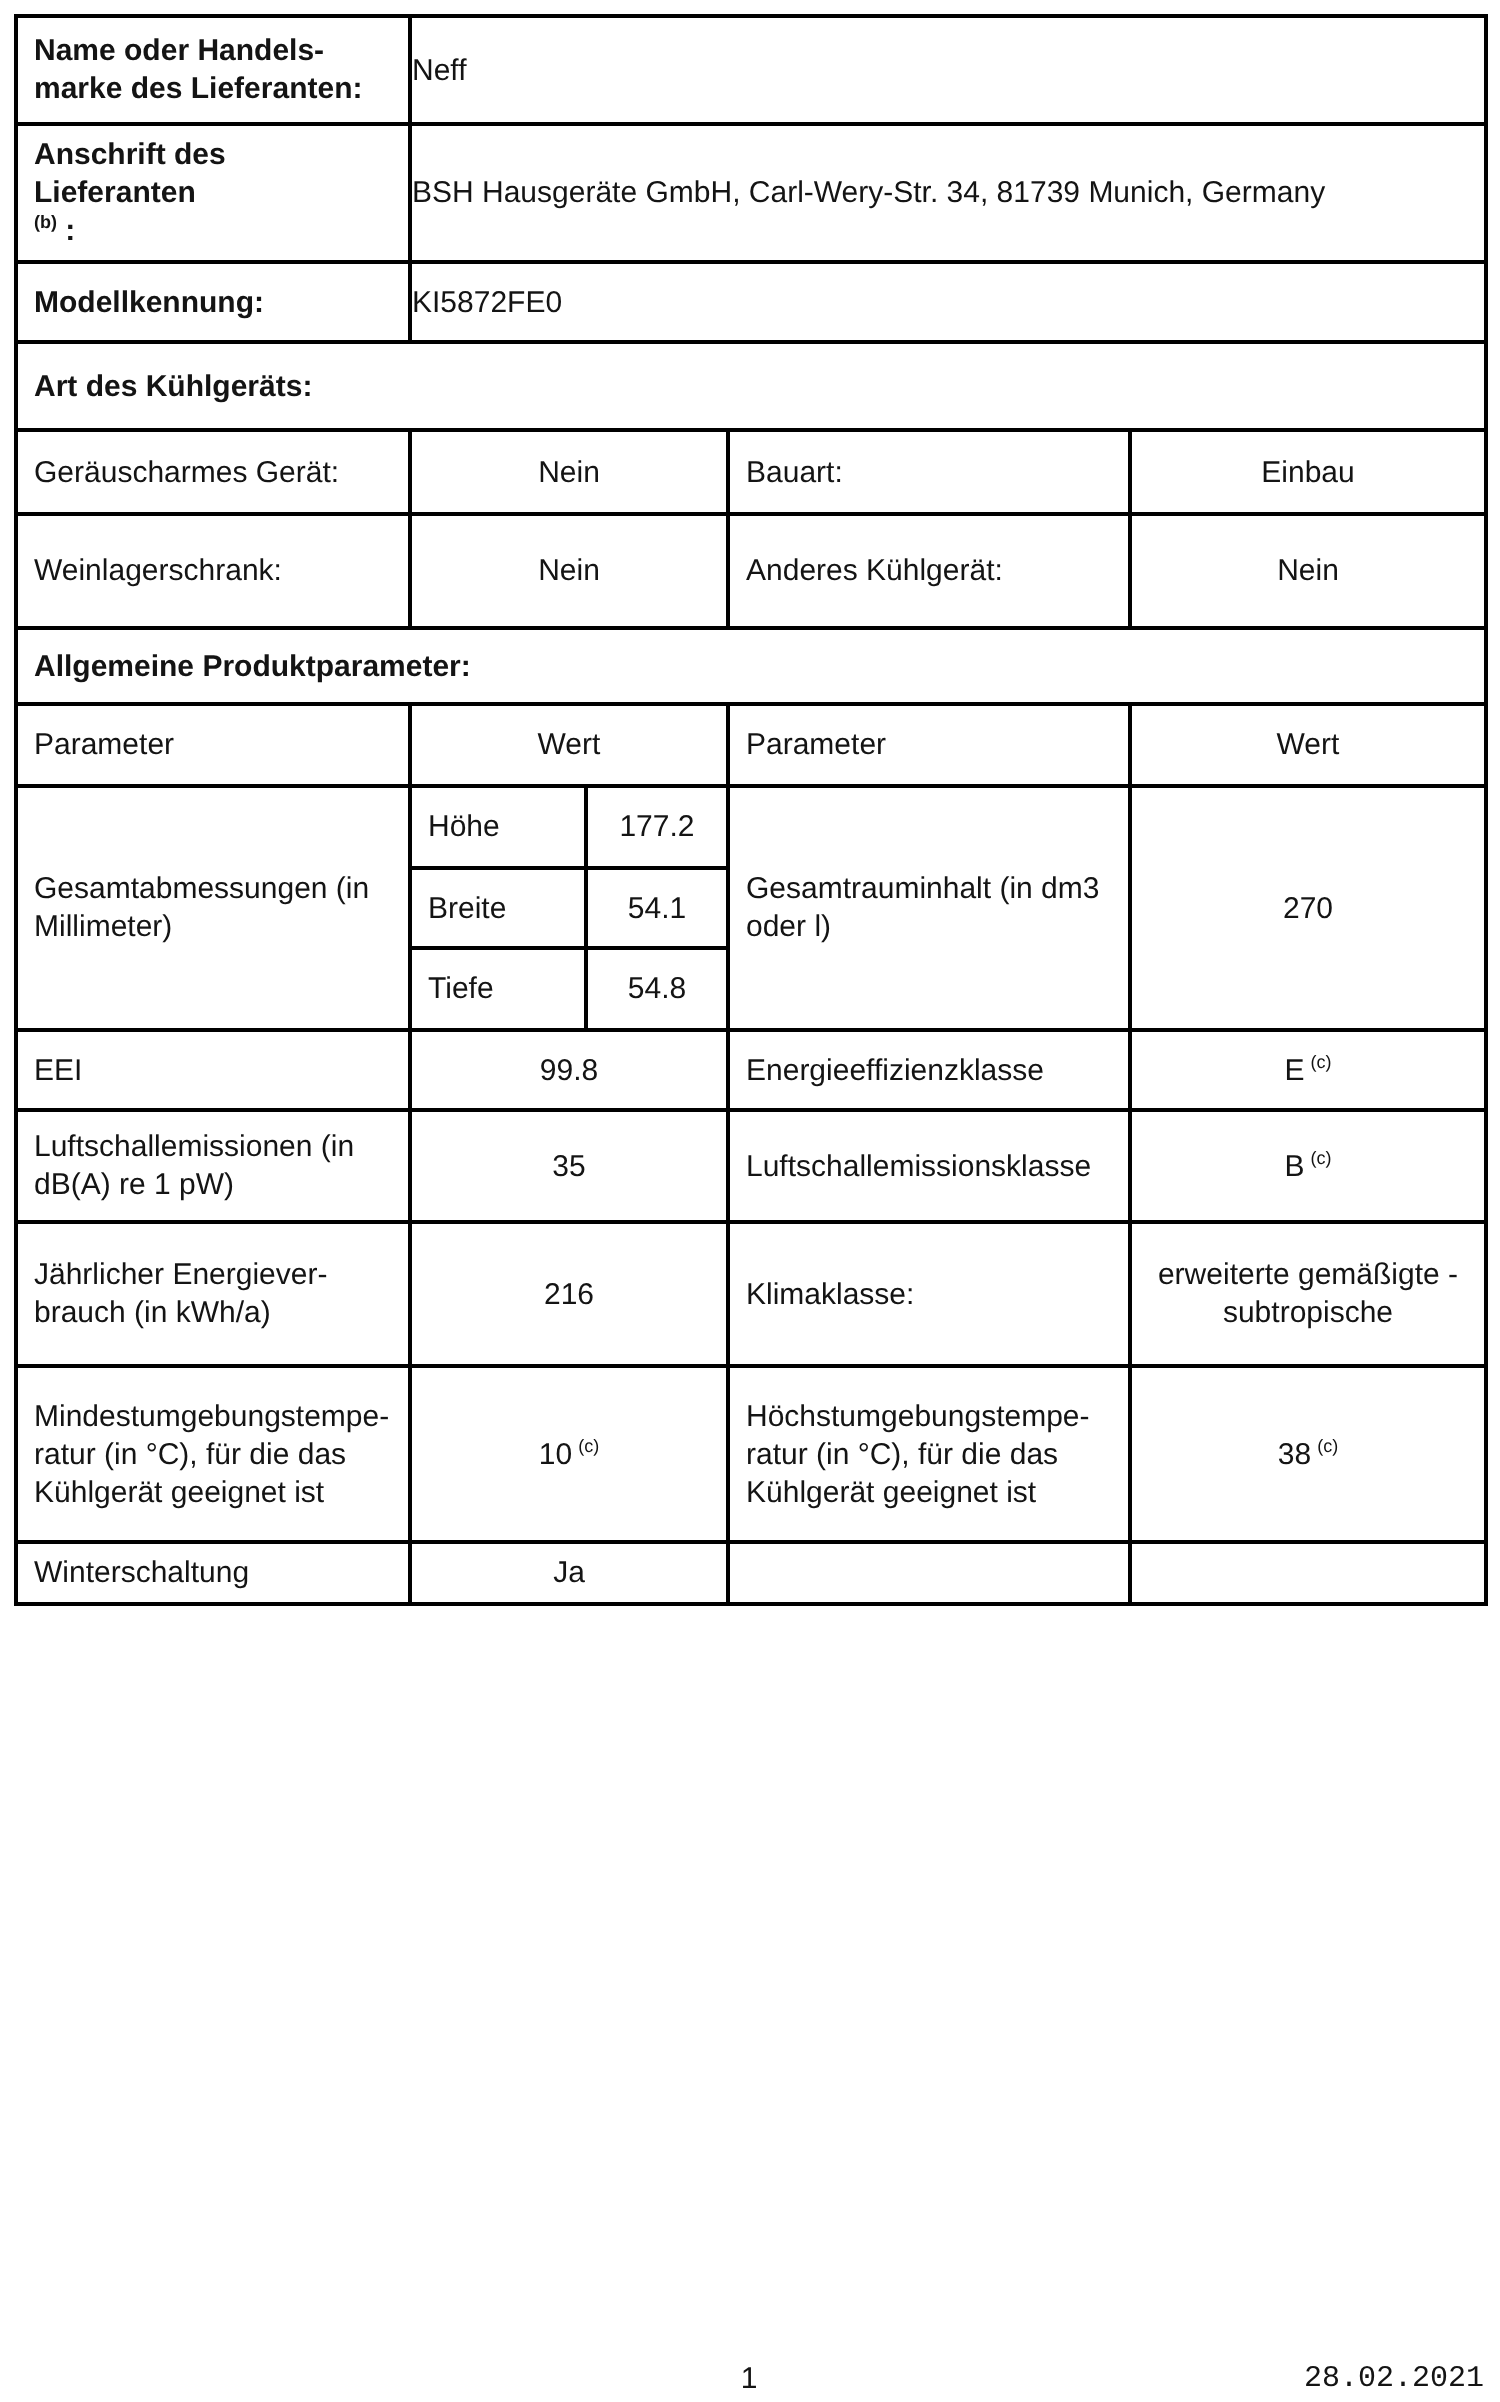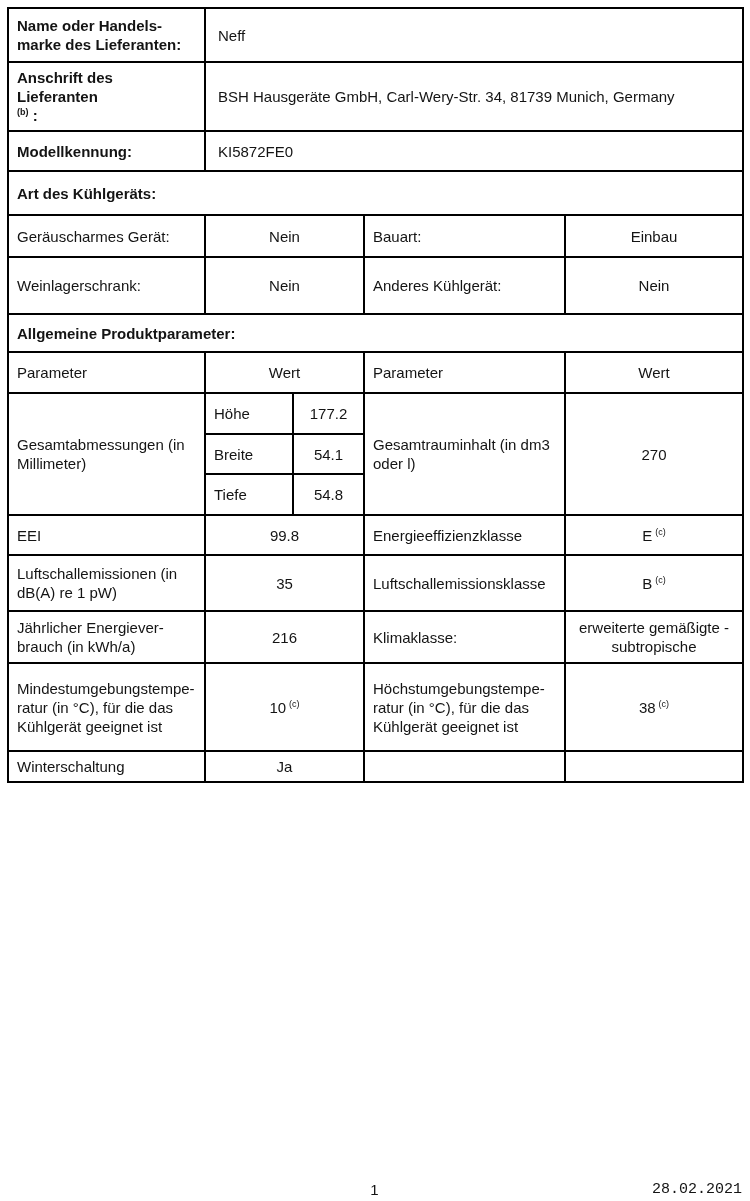--- a/index.html
+++ b/index.html
@@ -22,21 +22,21 @@
   td {
     border: 2px solid #000000;
     font-size: 15px;
     line-height: 19px;
     vertical-align: middle;
     padding: 5px 8px;
     overflow: hidden;
   }
   .b   { font-weight: bold; }
   .lbl { text-align: left; }
-  .vl  { text-align: left; padding-left: 12px; }
+  .vl  { text-align: left; padding-left: 0; }
   .vc  { text-align: center; }
   .pre { white-space: pre-line; }
   sup {
     font-size: 9px;
     line-height: 0;
     vertical-align: 6px;
   }
   sup.after { margin-left: 3px; }
   .footer {
     position: absolute; left: 7px; top: 1181px;
@@ -130,21 +130,21 @@
   </tr>
 
   <tr style="height:56px">
     <td class="lbl pre">Luftschallemissionen (in
 dB(A) re 1 pW)</td>
     <td class="vc" colspan="2">35</td>
     <td class="lbl">Luftschallemissionsklasse</td>
     <td class="vc"><span>B</span><sup class="after">(c)</sup></td>
   </tr>
 
-  <tr style="height:52px">
+  <tr style="height:72px">
     <td class="lbl pre">Jährlicher Energiever-
 brauch (in kWh/a)</td>
     <td class="vc" colspan="2">216</td>
     <td class="lbl">Klimaklasse:</td>
     <td class="vc pre">erweiterte gemäßigte -
 subtropische</td>
   </tr>
 
   <tr style="height:88px">
     <td class="lbl pre">Mindestumgebungstempe-

